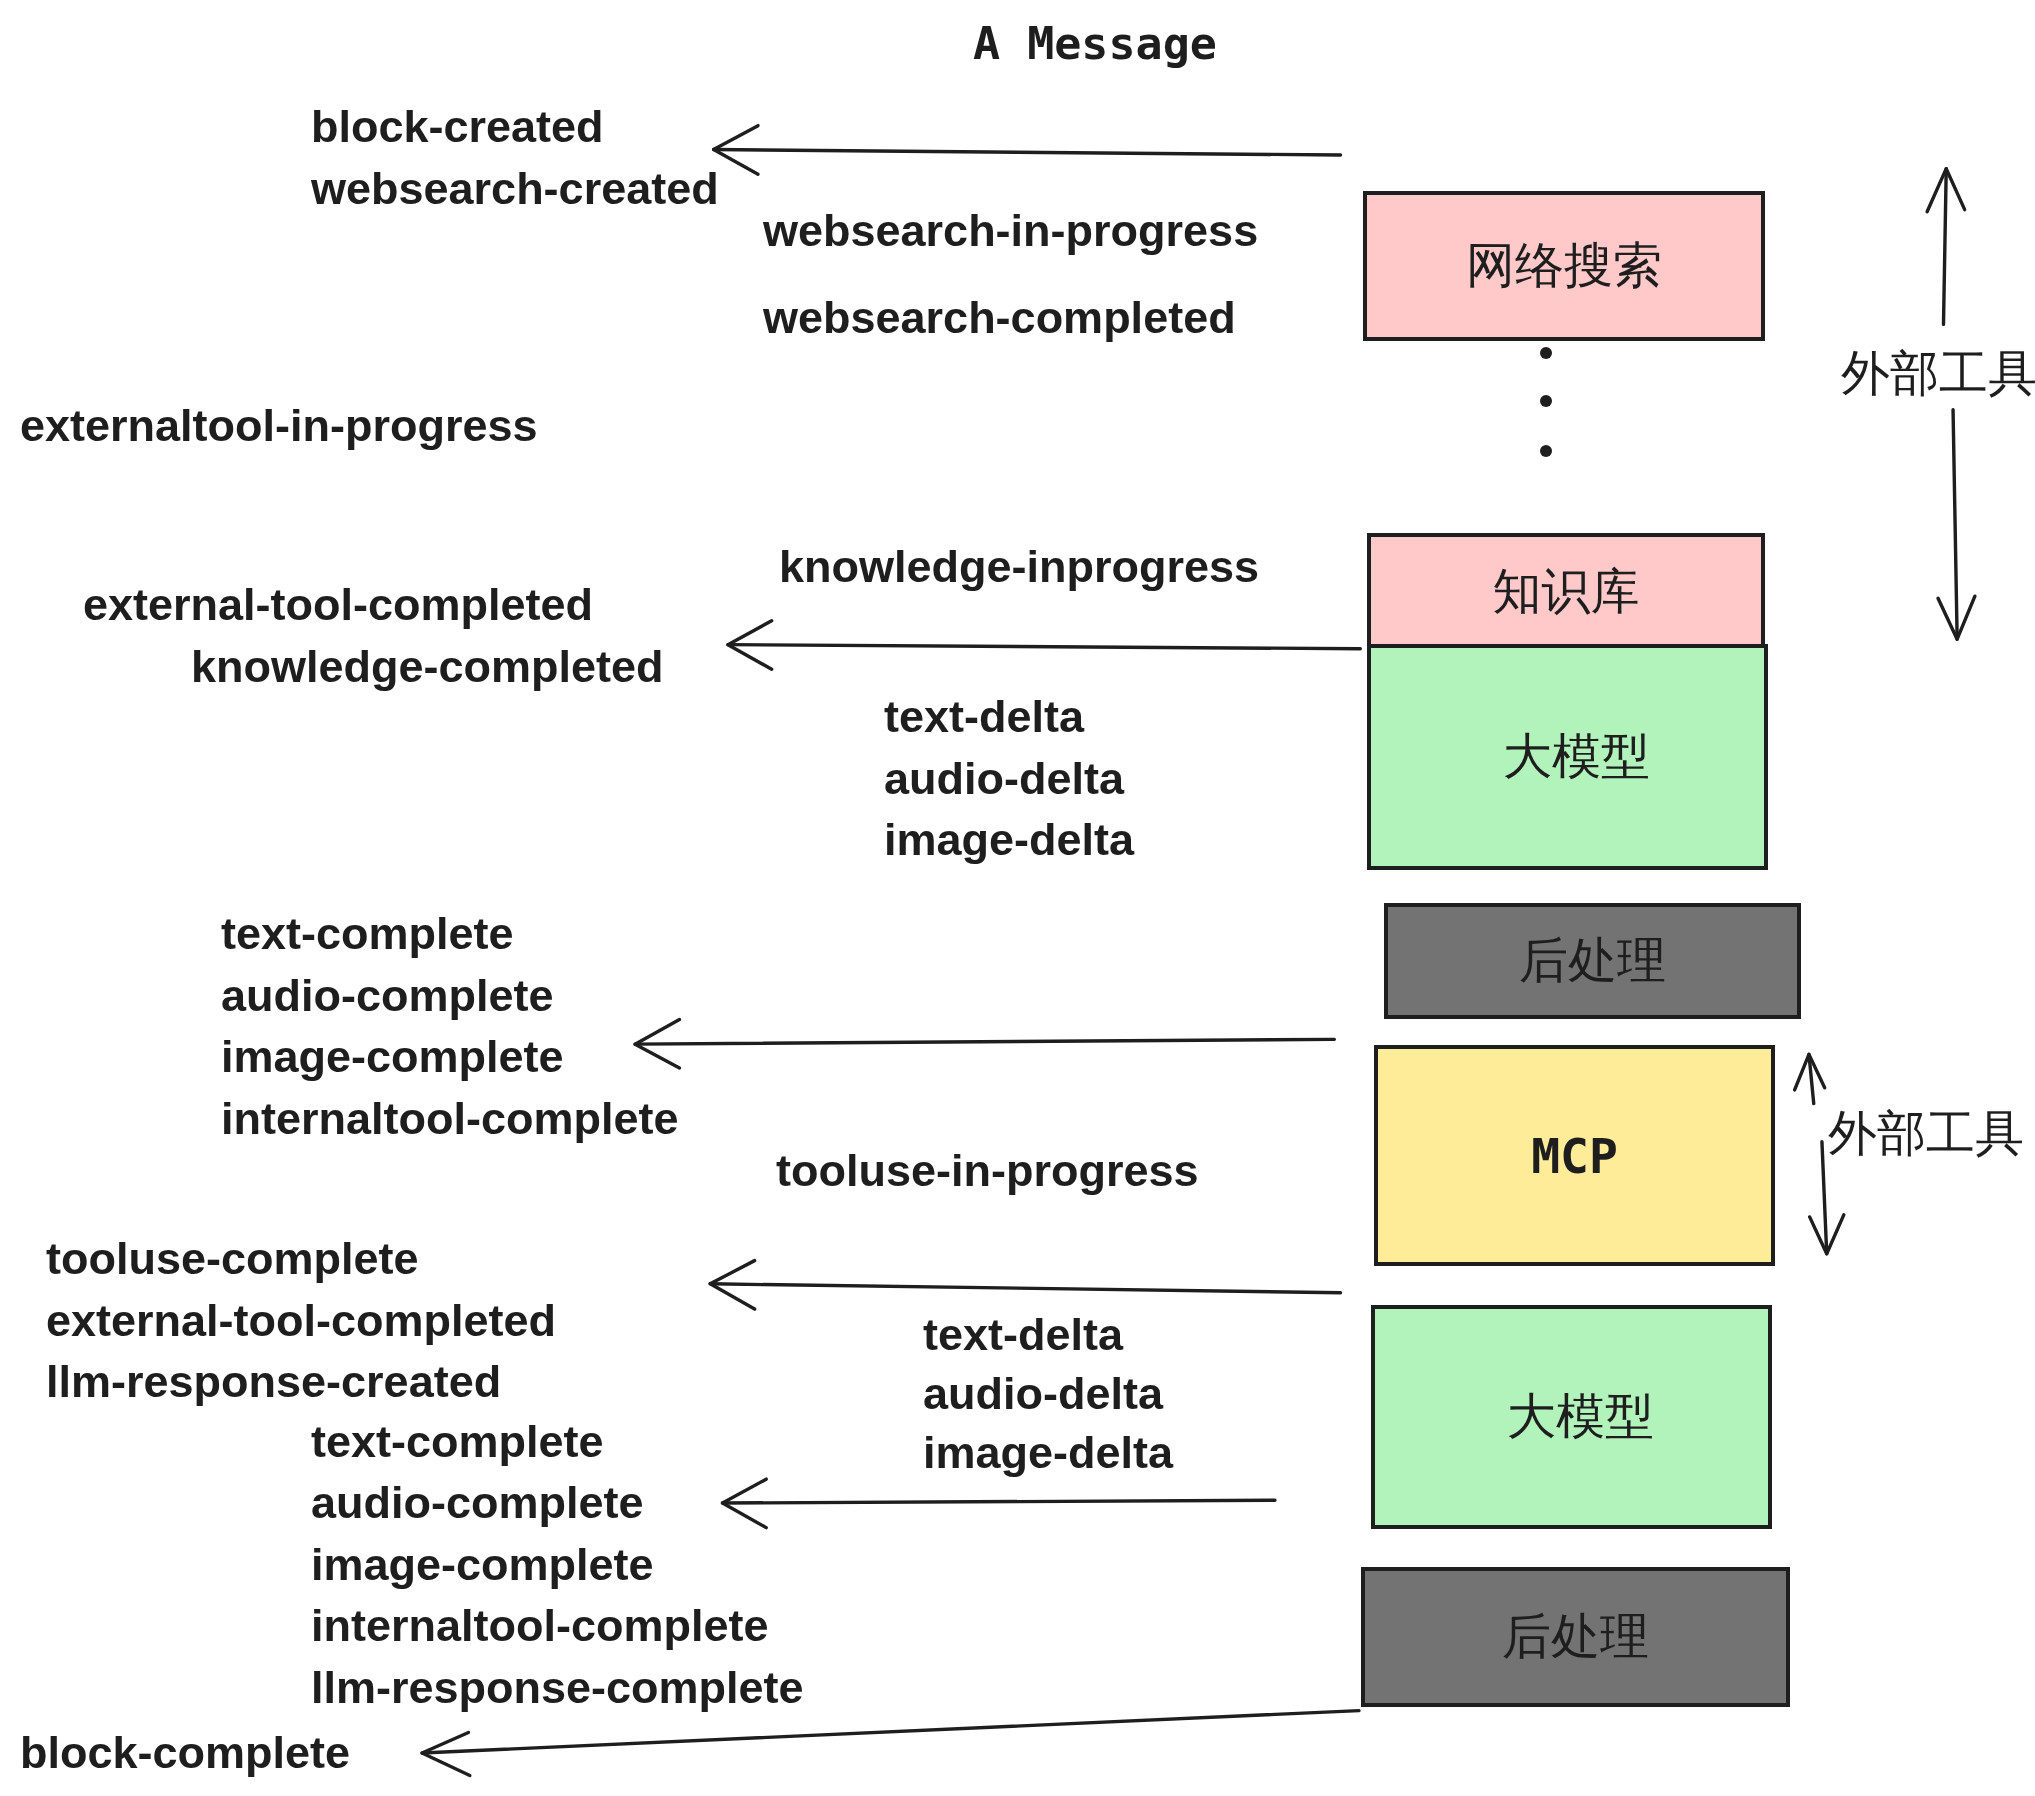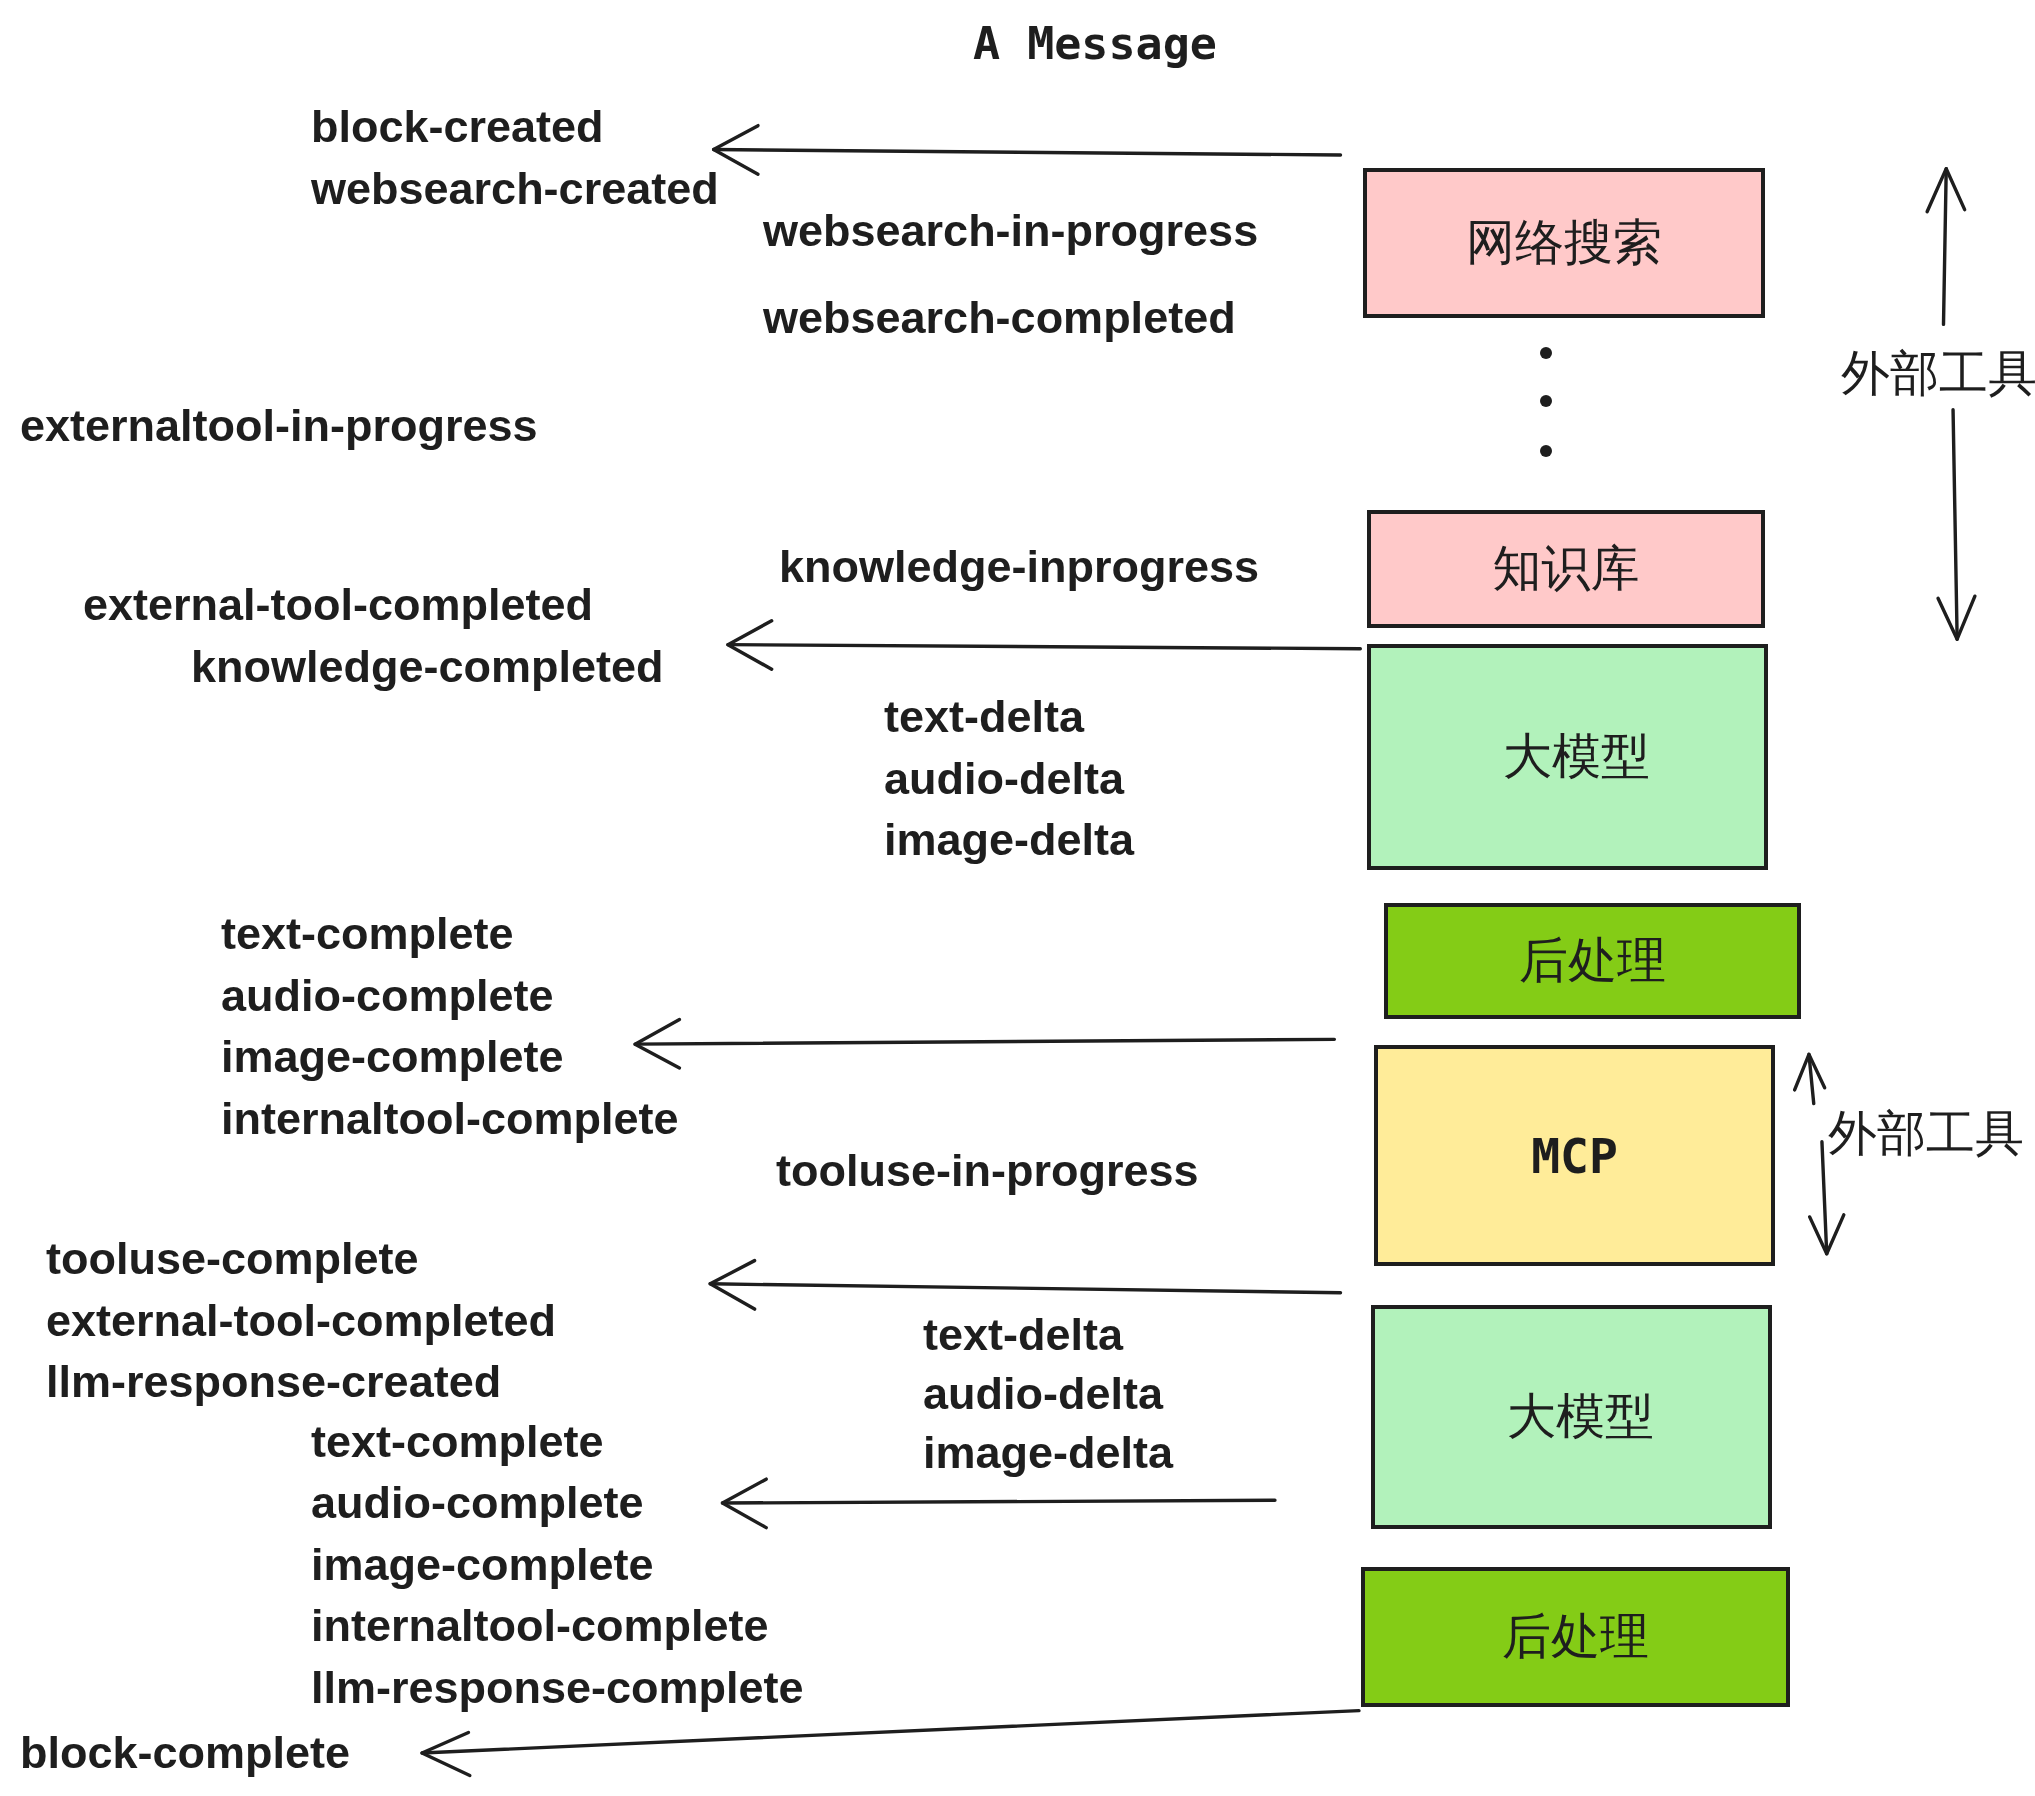--- a/index.html
+++ b/index.html
@@ -7,24 +7,24 @@
           font-family:"DejaVu Sans","Liberation Sans",sans-serif;color:#1e1e1e;}
   .title{position:absolute;font-family:"DejaVu Sans Mono","Liberation Mono",monospace;
          font-weight:bold;font-size:45px;white-space:nowrap;color:#1e1e1e;}
   .ev{position:absolute;font-family:Liberation Sans, sans-serif;
       font-weight:bold;font-size:45px;line-height:1.15;white-space:nowrap;color:#1e1e1e;}
   .box{position:absolute;border:4.1px solid #1e1e1e;box-sizing:border-box;
        display:flex;align-items:center;justify-content:center;}
   .box .cn{font-family:"DejaVu Sans","Liberation Sans",sans-serif;font-size:49px;color:#1e1e1e;}
   .box .mono{font-family:"DejaVu Sans Mono","Liberation Mono",monospace;font-weight:bold;
              font-size:48px;color:#1e1e1e;}
-  .pink{background:#ffc9c9;}
+  .pink{background:#ffc9c9;margin-top:23px;}
   .green{background:#b2f2bb;padding-left:18px;}
   .yellow{background:#ffec99;}
-  .white{background:#84cc16;}
+  .white{background:#737373;}
   .side-label{position:absolute;font-size:49px;white-space:nowrap;color:#1e1e1e;}
   .dot{position:absolute;width:12.3px;height:12.3px;border-radius:50%;background:#1e1e1e;}
   svg.arrows{position:absolute;left:0;top:0;width:2035px;height:1796px;pointer-events:none;}
   svg.arrows path{stroke:#1e1e1e;stroke-width:5;fill:none;stroke-linecap:round;stroke-linejoin:round;}
 </style>
 </head>
 <body>
 
 <div id="canvas">
 

